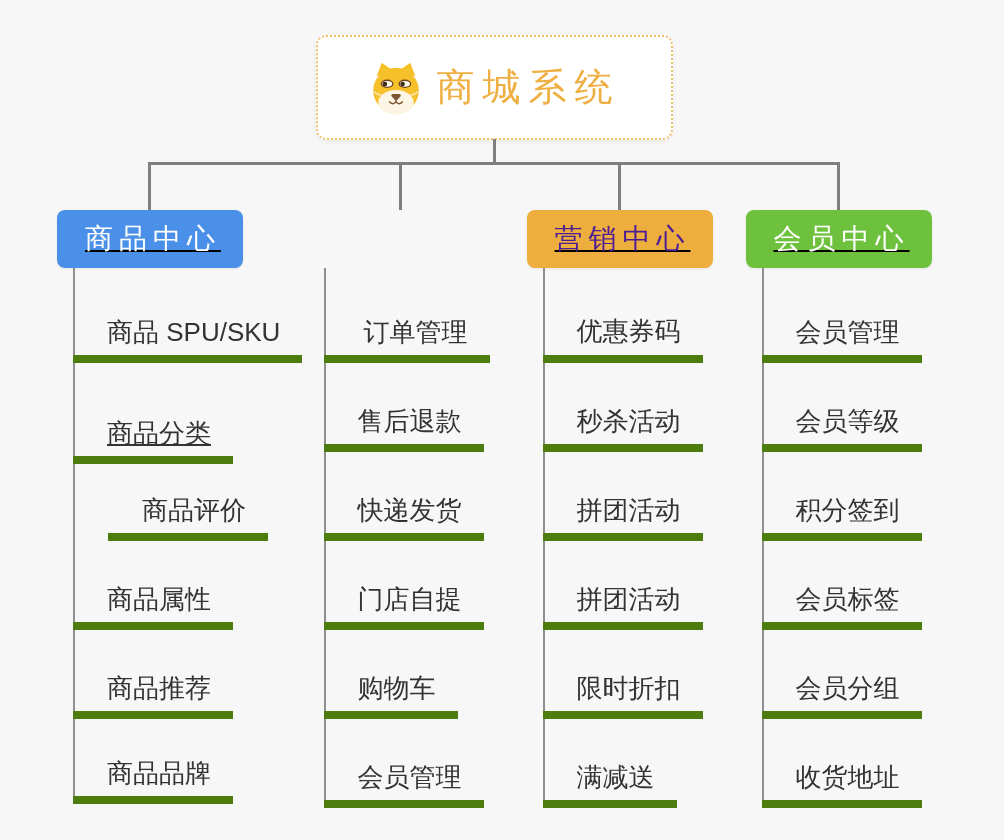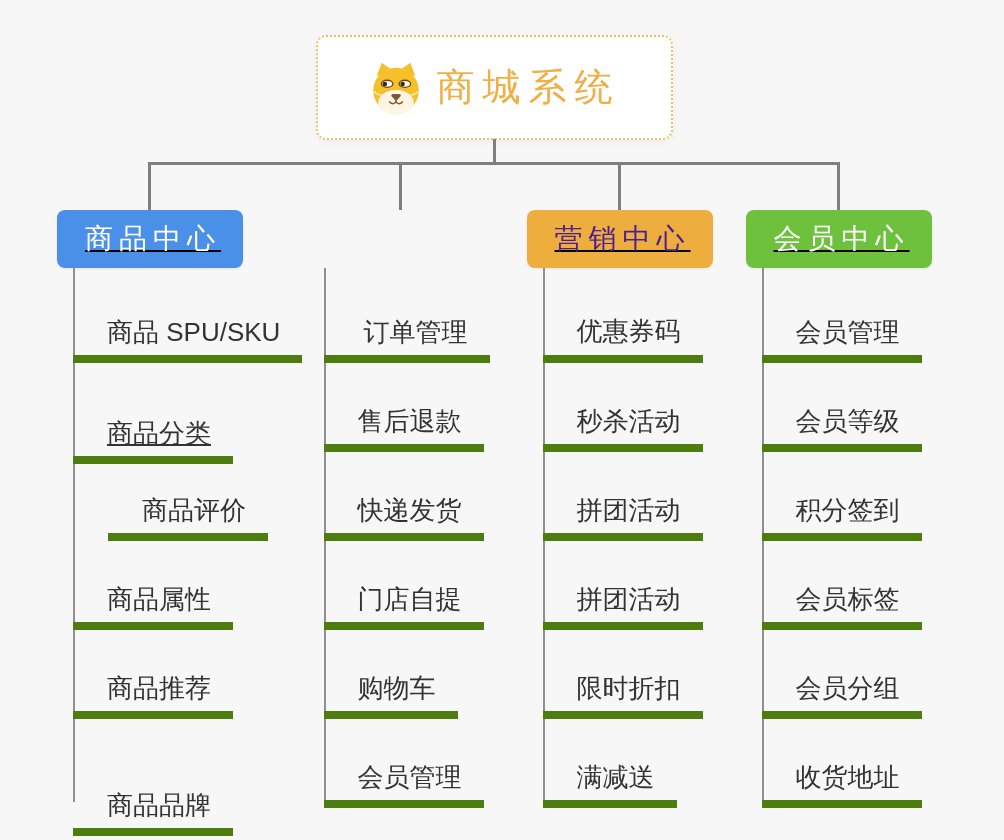--- a/index.html
+++ b/index.html
@@ -104,21 +104,21 @@
     <div class="branch-box" style="background: rgb(74, 144, 232);">
       <span class="branch-label" style="color: rgb(255, 255, 255);">商品中心</span>
     </div>
     <div class="branch-spine"></div>
     <div class="leaves">
         <div class="leaf" style="top: 99px;">商品 SPU/SKU</div>
         <div class="leaf" style="top: 200px; text-decoration: underline;">商品分类</div>
         <div class="leaf" style="top: 277px; margin-left: 35px;">商品评价</div>
         <div class="leaf" style="top: 366px;">商品属性</div>
         <div class="leaf" style="top: 455px;">商品推荐</div>
-        <div class="leaf" style="top: 572px;">商品品牌</div>
+        <div class="leaf" style="top: 540px;">商品品牌</div>
       </div>
   </div>
     <div class="branch" style="left: 307.5px;">
     <div class="branch-stem"></div>
     <div class="branch-spine"></div>
     <div class="leaves">
         <div class="leaf" style="top: 99px; padding-left: 40px;">订单管理</div>
         <div class="leaf" style="top: 188px;">售后退款</div>
         <div class="leaf" style="top: 277px;">快递发货</div>
         <div class="leaf" style="top: 366px;">门店自提</div>

